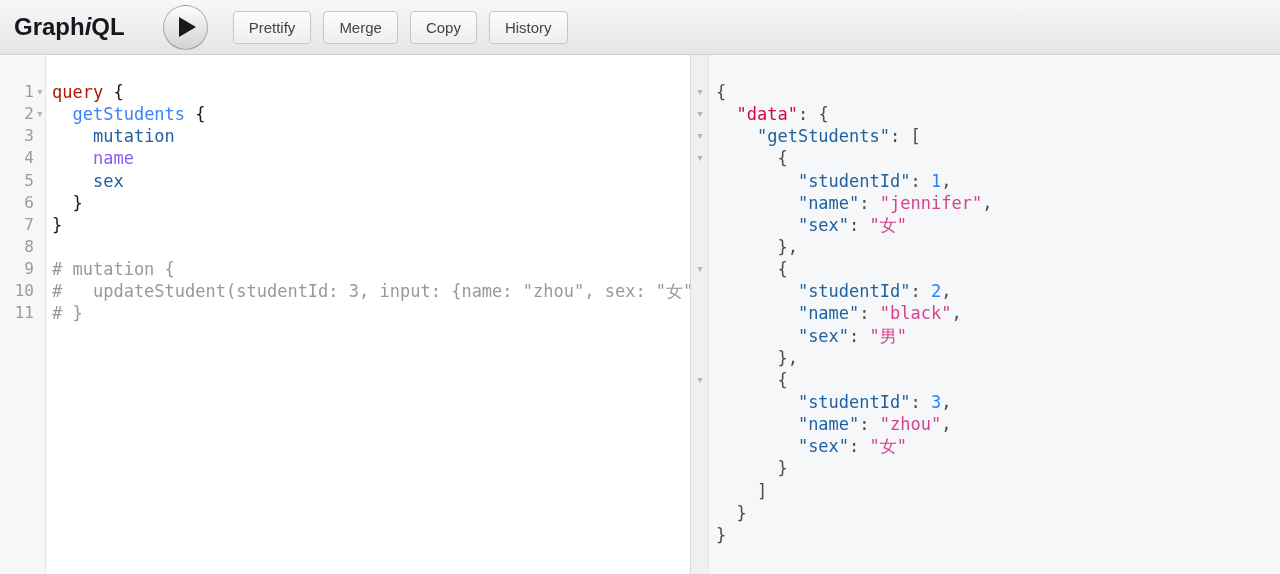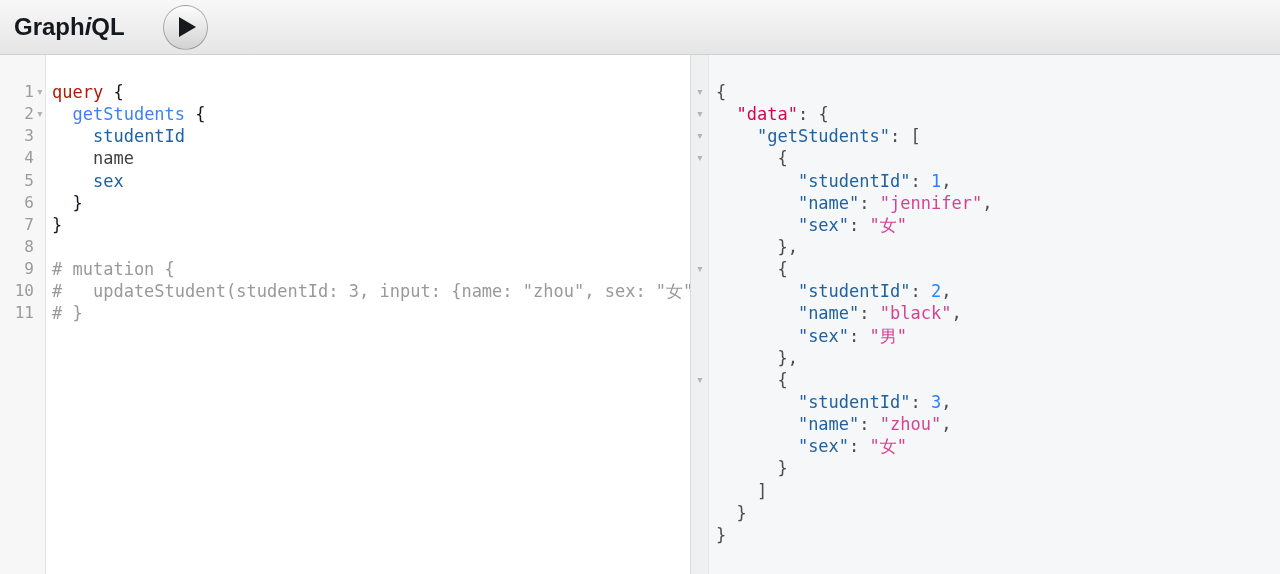--- a/index.html
+++ b/index.html
@@ -93,30 +93,36 @@
 </head>
 <body>
 
 <div class="topbar">
   <div class="logo"><span>Graph</span><em>i</em><span>QL</span></div>
 
   <div class="execute-btn">
     <span class="play-tri"></span>
   </div>
 
+  <div class="toolbar-buttons">
+    <button class="tb-btn">Prettify</button>
+    <button class="tb-btn">Merge</button>
+    <button class="tb-btn">Copy</button>
+    <button class="tb-btn">History</button>
+  </div>
 </div>
 
 <div class="workspace">
   <div class="query-pane">
     <div class="query-gutter-bg"></div>
     <div class="code-lines" id="query-lines">
         <div class="code-line"><span class="line-num">1</span><span class="fold-arrow" style="color: rgb(179, 179, 179);">▾</span><span style="color: rgb(177, 26, 4);">query</span><span style="color: rgb(20, 24, 35);"> {</span></div>
         <div class="code-line"><span class="line-num">2</span><span class="fold-arrow" style="color: rgb(179, 179, 179);">▾</span><span style="color: rgb(20, 24, 35);">  </span><span style="color: #3b82f6;">getStudents</span><span style="color: rgb(20, 24, 35);"> {</span></div>
-        <div class="code-line"><span class="line-num">3</span><span style="color: rgb(20, 24, 35);">    </span><span style="color: rgb(31, 97, 160);">studentId</span></div>
-        <div class="code-line"><span class="line-num">4</span><span style="color: rgb(20, 24, 35);">    </span><span style="color: #404040;">name</span></div>
+        <div class="code-line"><span class="line-num">3</span><span style="color: rgb(20, 24, 35);">    </span><span style="color: rgb(31, 97, 160);">mutation</span></div>
+        <div class="code-line"><span class="line-num">4</span><span style="color: rgb(20, 24, 35);">    </span><span style="color: #8b5cf6;">name</span></div>
         <div class="code-line"><span class="line-num">5</span><span style="color: rgb(20, 24, 35);">    </span><span style="color: rgb(31, 97, 160);">sex</span></div>
         <div class="code-line"><span class="line-num">6</span><span style="color: rgb(20, 24, 35);">  }</span></div>
         <div class="code-line"><span class="line-num">7</span><span style="color: rgb(20, 24, 35);">}</span></div>
         <div class="code-line"><span class="line-num">8</span></div>
         <div class="code-line"><span class="line-num">9</span><span style="color: rgb(153, 153, 153);"># mutation {</span></div>
         <div class="code-line"><span class="line-num">10</span><span style="color: rgb(153, 153, 153);">#   updateStudent(studentId: 3, input: {name: "zhou", sex: "女"}</span></div>
         <div class="code-line"><span class="line-num">11</span><span style="color: rgb(153, 153, 153);"># }</span></div>
       </div>
   </div>
 

